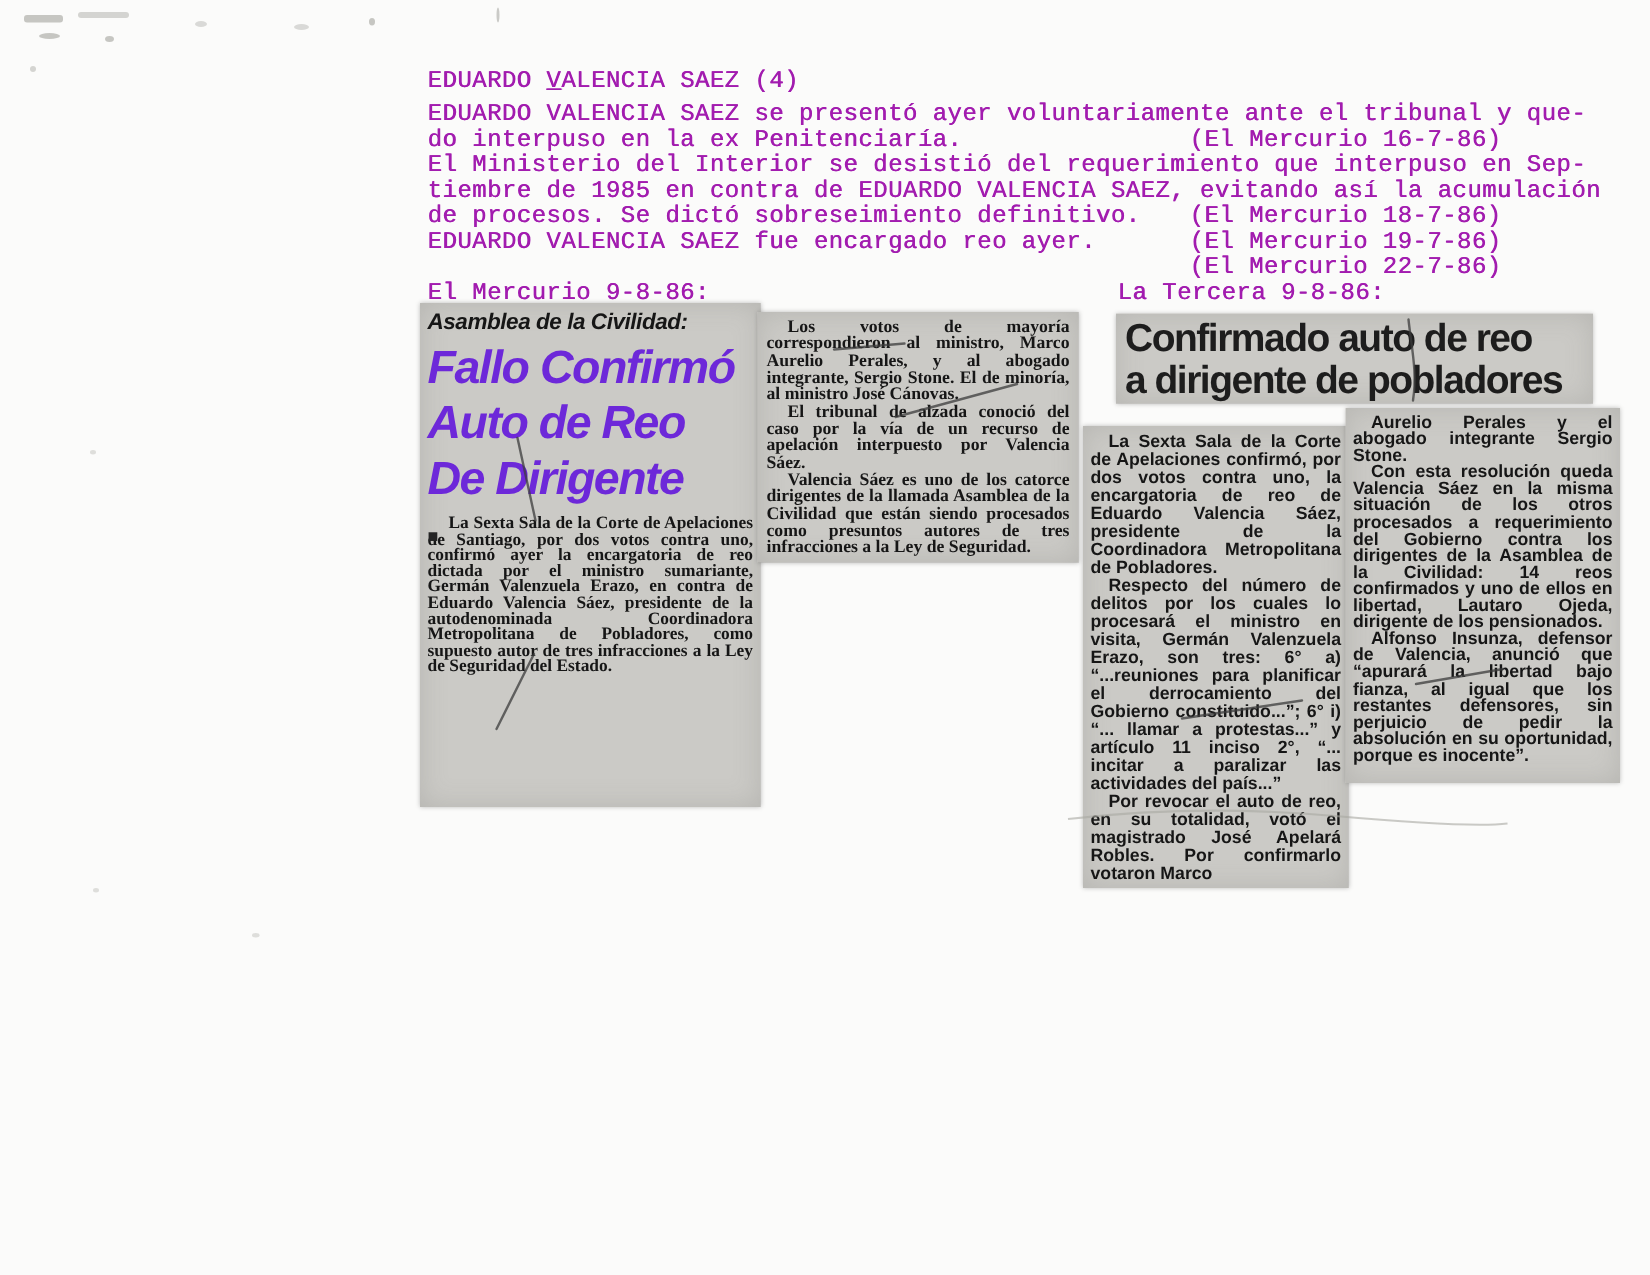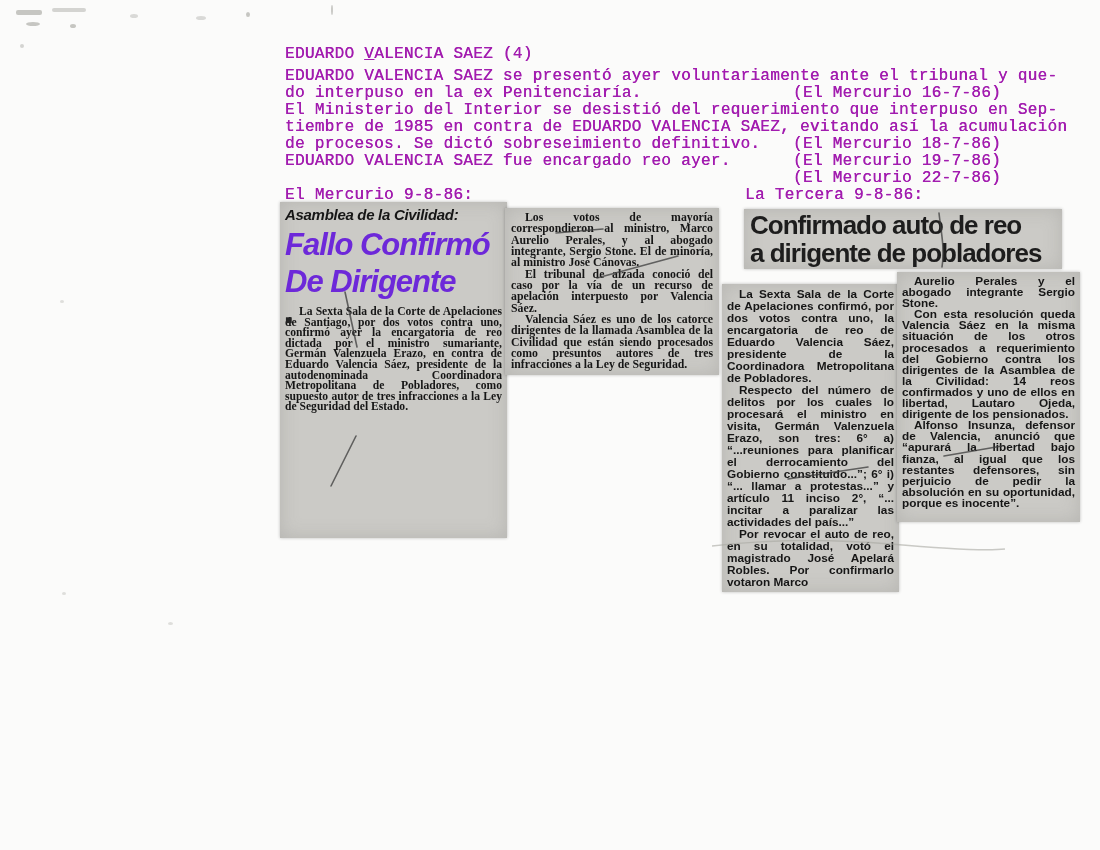--- a/index.html
+++ b/index.html
@@ -101,20 +101,21 @@
     <div class="typed-line">
       <span class="src-label">El Mercurio 9-8-86:</span>
       <span class="src-label right">La Tercera 9-8-86:</span>
     </div>
   </div>
 
   <div class="clip clip-mercurio">
     <div class="kicker">Asamblea de la Civilidad:</div>
     <div class="headline-left">
       <div>Fallo Confirmó</div>
+      <div>Auto de Reo</div>
       <div>De Dirigente</div>
     </div>
     <div class="deck">
       <span class="sq">■</span>
     </div>
     <div class="serif-body">
       <p>La Sexta Sala de la Corte de Apelaciones de Santiago, por dos votos contra uno, confirmó ayer la encargatoria de reo dictada por el ministro sumariante, Germán Valenzuela Erazo, en contra de Eduardo Valencia Sáez, presidente de la autodenominada Coordinadora Metropolitana de Pobladores, como supuesto autor de tres infracciones a la Ley de Seguridad del Estado.</p>
     </div>
   </div>
 

